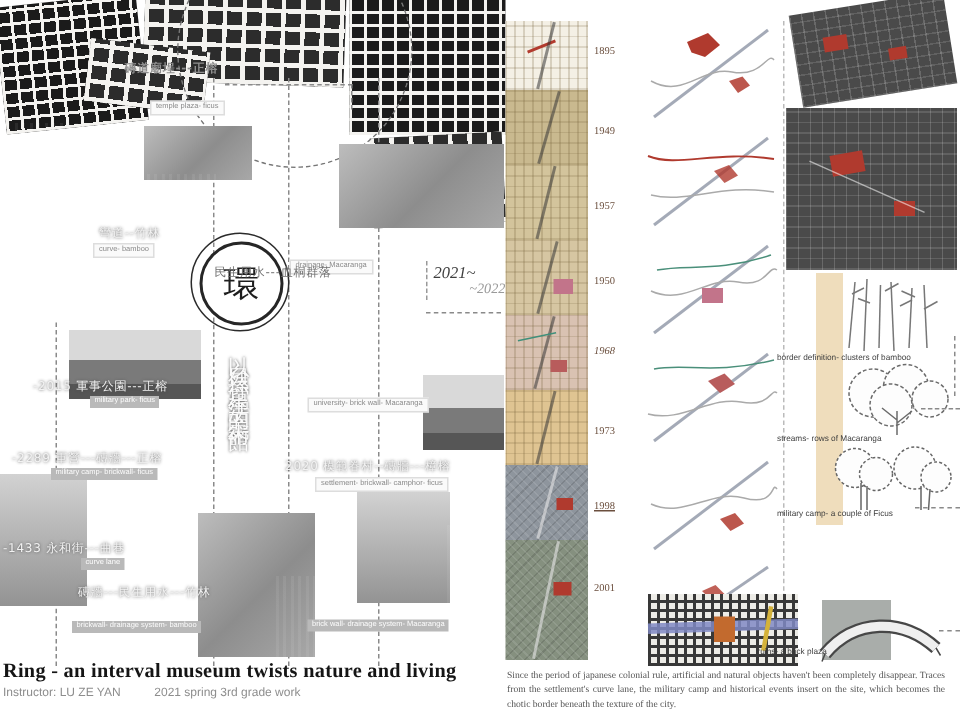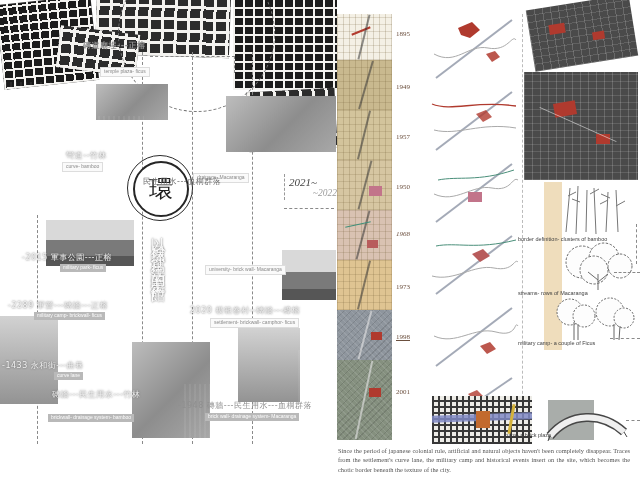--- a/index.html
+++ b/index.html
@@ -131,21 +131,20 @@
 
   <div class="abs zh zh-w" style="left:190px;top:305px;">2020 模範眷村--磚牆---樟榕</div>
   <div class="abs cap cap-white" style="left:210px;top:318px;">settlement- brickwall- camphor- ficus</div>
 
   <div class="abs zh zh-w" style="left:2px;top:360px;">-1433 永和街---曲巷</div>
   <div class="abs cap cap-grey" style="left:54px;top:372px;">curve lane</div>
 
   <div class="abs zh zh-w" style="left:52px;top:389px;">磚牆---民生用水---竹林</div>
   <div class="abs cap cap-grey" style="left:48px;top:414px;">brickwall- drainage system- bamboo</div>
 
-  <div class="abs zh zh-g" style="left:178px;top:400px;">-1948 磚牆---民生用水---血桐群落</div>
   <div class="abs cap cap-grey" style="left:205px;top:413px;">brick wall- drainage system- Macaranga</div>
 
   <div class="abs seg topo" style="top:14px;height:46px;background-color:#f4f0e5;">
     <div style="position:absolute;left:14px;top:16px;width:20px;height:0;border-top:2px solid #b23b2e;transform:rotate(-22deg);"></div>
     <div class="road" style="left:26px;top:0;height:46px;transform:rotate(14deg);"></div>
   </div>
   <div class="abs seg topo" style="top:60px;height:50px;background-color:#c9b98f;">
     <div class="road" style="left:28px;top:0;height:50px;transform:rotate(16deg);"></div>
   </div>
   <div class="abs seg topo" style="top:110px;height:50px;background-color:#d3c49c;">
@@ -299,15 +298,21 @@
   <div class="abs" style="left:548px;top:400px;width:46px;height:40px;background:#a9adaa;"></div>
   <div class="abs" style="left:546px;top:404px;">
     <svg width="84" height="40" viewBox="0 0 84 40">
       <path d="M4 32 C24 8 56 8 78 28" stroke="#474747" stroke-width="9" fill="none"></path>
       <path d="M4 32 C24 8 56 8 78 28" stroke="#efefef" stroke-width="6" fill="none"></path>
       <path d="M4 32 l-2 5 M78 28 l3 5" stroke="#474747" stroke-width="1" fill="none"></path>
     </svg>
   </div>
   <div class="abs note" style="left:505px;top:432px;">ruins- a brick plaza</div>
 
+  <div class="abs title" style="left:2px;top:439px;width:330px;">Ring - an interval museum twists nature and living</div>
+  <div class="abs credits" style="left:2px;top:457px;">
+    <span>Instructor: LU ZE YAN</span>
+    <span style="display:inline-block;width:18px;"></span>
+    <span>2021 spring 3rd grade work</span>
+  </div>
   <div class="abs desc" style="left:338px;top:446px;width:292px;">Since the period of japanese colonial rule, artificial and natural objects haven't been completely disappear. Traces from the settlement's curve lane, the military camp and historical events insert on the site, which becomes the chotic border beneath the texture of the city.</div>
 
 </div>
 
 </body></html>

